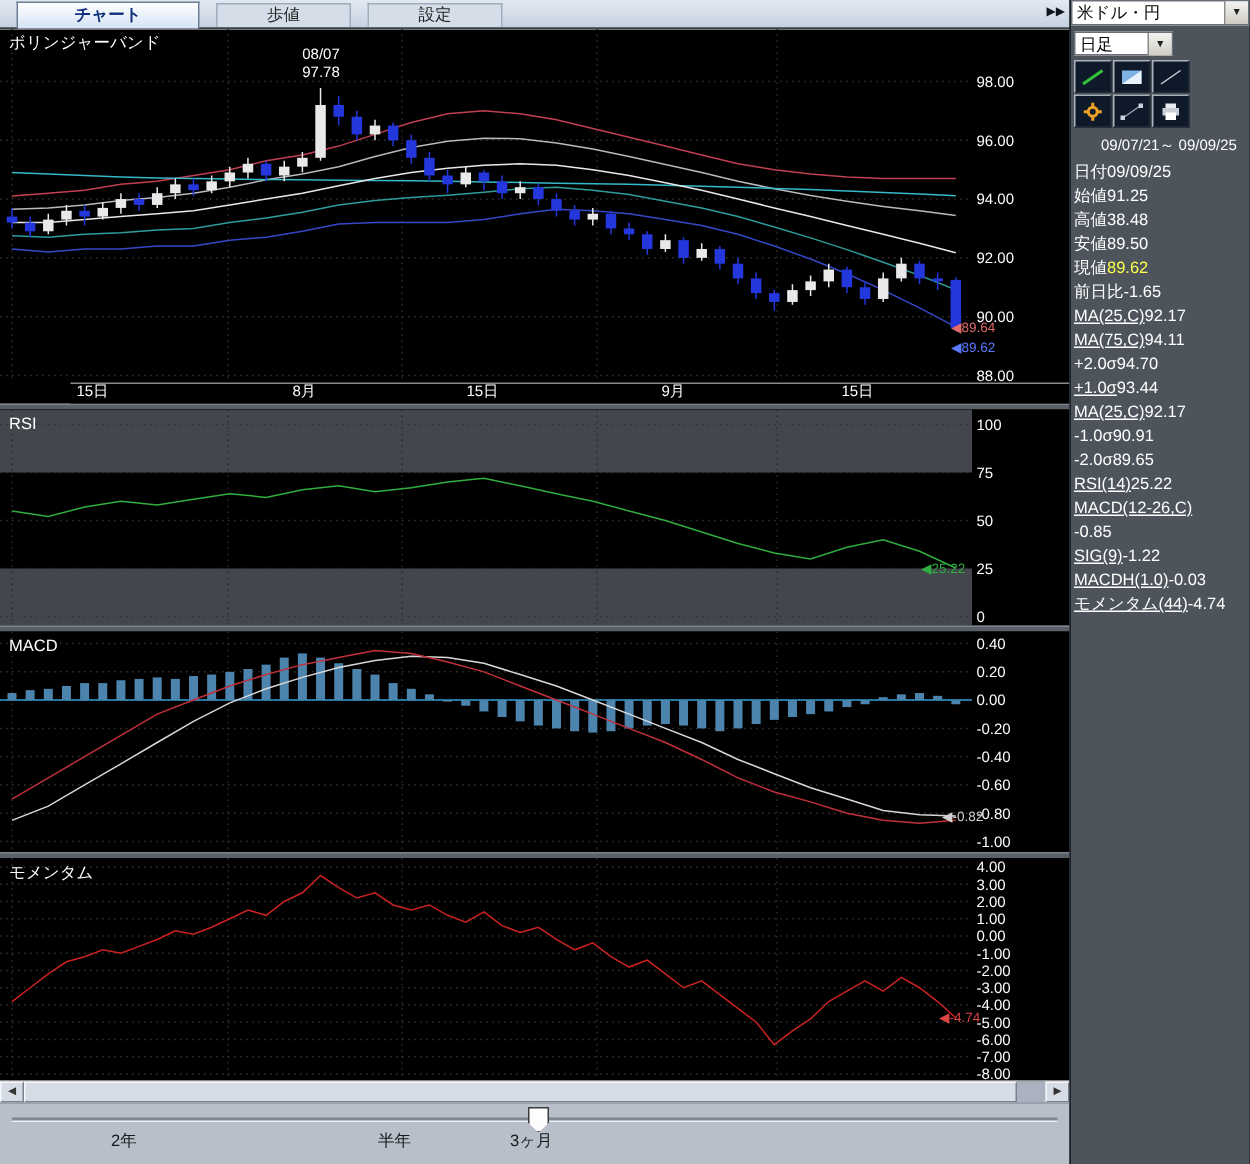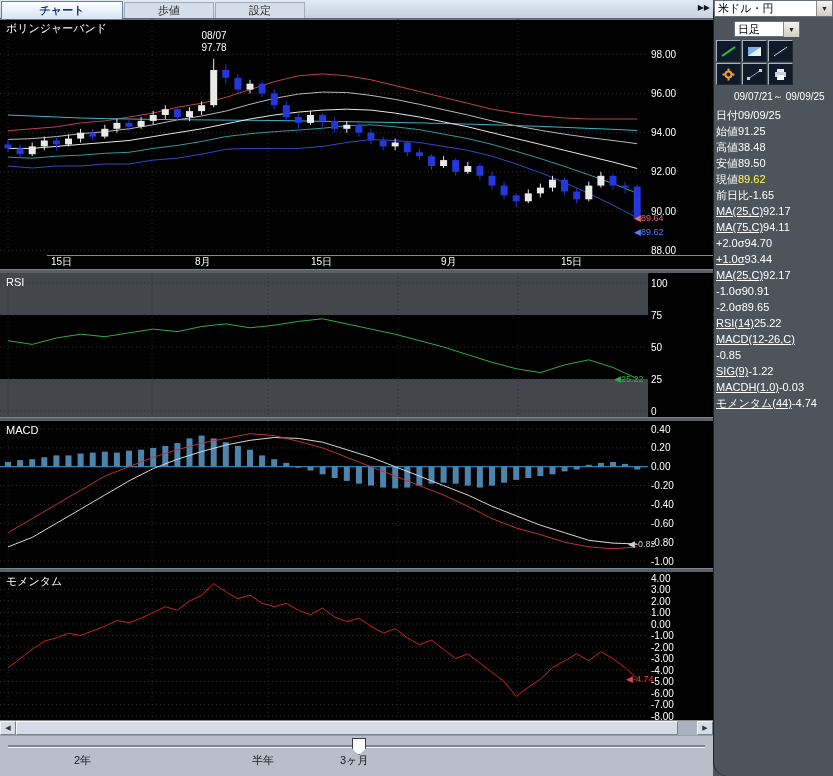--- a/index.html
+++ b/index.html
@@ -3,21 +3,21 @@
 <meta charset="utf-8">
 <style>
   html,body{margin:0;padding:0;background:#30343a;}
   .app{position:relative;width:833px;height:776px;background:#4d545c;overflow:hidden;
        font-family:"Liberation Sans","DejaVu Sans",sans-serif;}
   .left{position:absolute;left:0;top:0;width:713px;height:776px;display:flex;flex-direction:column;background:#000;}
   
   .tabbar{height:18px;background:linear-gradient(#e2e9f2,#c6d2e0);display:flex;align-items:flex-end;
           border-bottom:1px solid #5a6676;position:relative;flex:0 0 18px;}
   .tab{font-size:11px;line-height:15px;text-align:center;border:1px solid #9fadbd;border-bottom:none;
-       background:#d4dde8;color:#222;padding:0 14px;min-width:60px;height:15px;margin-left:1px;cursor:pointer;}
+       background:#d4dde8;color:#222;padding:0 14px;min-width:60px;height:15px;margin-left:11px;cursor:pointer;}
   .tab.selected{background:linear-gradient(#ffffff,#d4e3f4);border-color:#6d7f96;color:#10307c;height:17px;
        line-height:17px;min-width:92px;margin-bottom:-1px;font-weight:bold;}
   .ffbtn{position:absolute;right:3px;top:3px;font-size:8px;color:#10141c;cursor:pointer;line-height:10px;}
   
   svg.panel{display:block;background:#000;}
   .xaxis{height:13px;background:#000;border-top:1px solid #8a8a8a;position:relative;flex:0 0 13px;margin-left:47px;}
   .xaxis span{position:absolute;top:0;font-size:10px;color:#fff;line-height:12px;}
   .sep{height:3px;background:#5a6068;border-top:1px solid #7d838c;flex:0 0 3px;}
   
   .scrollbar{height:14px;background:#aab2c0;display:flex;border-top:1px solid #888;flex:0 0 14px;}
@@ -27,28 +27,28 @@
   .sb-track{flex:1;background:#aab2c0;}
   
   .rangebar{height:40px;background:#b9bfc9;position:relative;border-top:1px solid #98a0ac;flex:0 0 40px;}
   .range-track{position:absolute;left:8px;right:8px;top:9px;height:2px;background:#80868f;
                border-bottom:1px solid #eef1f5;}
   .range-label{position:absolute;top:17px;font-size:11px;color:#15181d;margin-left:12px;}
   .range-thumb{position:absolute;top:2px;width:12px;height:15px;background:#fdfdfd;border:1px solid #3c3c3c;
                clip-path:polygon(0 0,100% 0,100% 62%,50% 100%,0 62%);cursor:pointer;}
   
   .right{position:absolute;left:713px;top:0;width:120px;height:776px;background:#4d545c;
-         border-left:1px solid #1c2128;box-sizing:border-box;border-radius:14px;}
+         border-left:1px solid #1c2128;box-sizing:border-box;}
   .sel{display:flex;height:17px;background:#fff;border:1px solid #6a7078;font-size:11px;align-items:center;
        box-sizing:border-box;cursor:pointer;}
   .sel .txt{flex:1;padding-left:3px;color:#000;white-space:nowrap;overflow:hidden;}
   .ddb{width:15px;height:15px;background:linear-gradient(#f4f3f0,#cfccc4);border-left:1px solid #8a8a8a;
        font-size:7px;text-align:center;line-height:15px;color:#222;}
   .sel.symbol{width:100%;}
-  .sel.tf{width:66px;margin:4px 0 3px 20px;height:16px;}
+  .sel.tf{width:66px;margin:4px 0 3px 2px;height:16px;}
   .tools{display:flex;flex-wrap:wrap;width:82px;margin-left:2px;gap:1px;}
   .tool{width:25px;height:22px;background:#0e1a2a;border:1px solid;box-sizing:border-box;
         border-color:#aab2bc #222832 #222832 #aab2bc;display:flex;align-items:center;justify-content:center;cursor:pointer;}
   .daterange{font-size:10px;color:#fff;padding:5px 0 3px 20px;white-space:nowrap;}
   .q-row{display:flex;height:16px;line-height:16px;
          padding:0 3px 0 2px;font-size:11px;color:#fff;}
   .q-label.link{text-decoration:underline;cursor:pointer;}
 </style>
 </head>
 <body>

